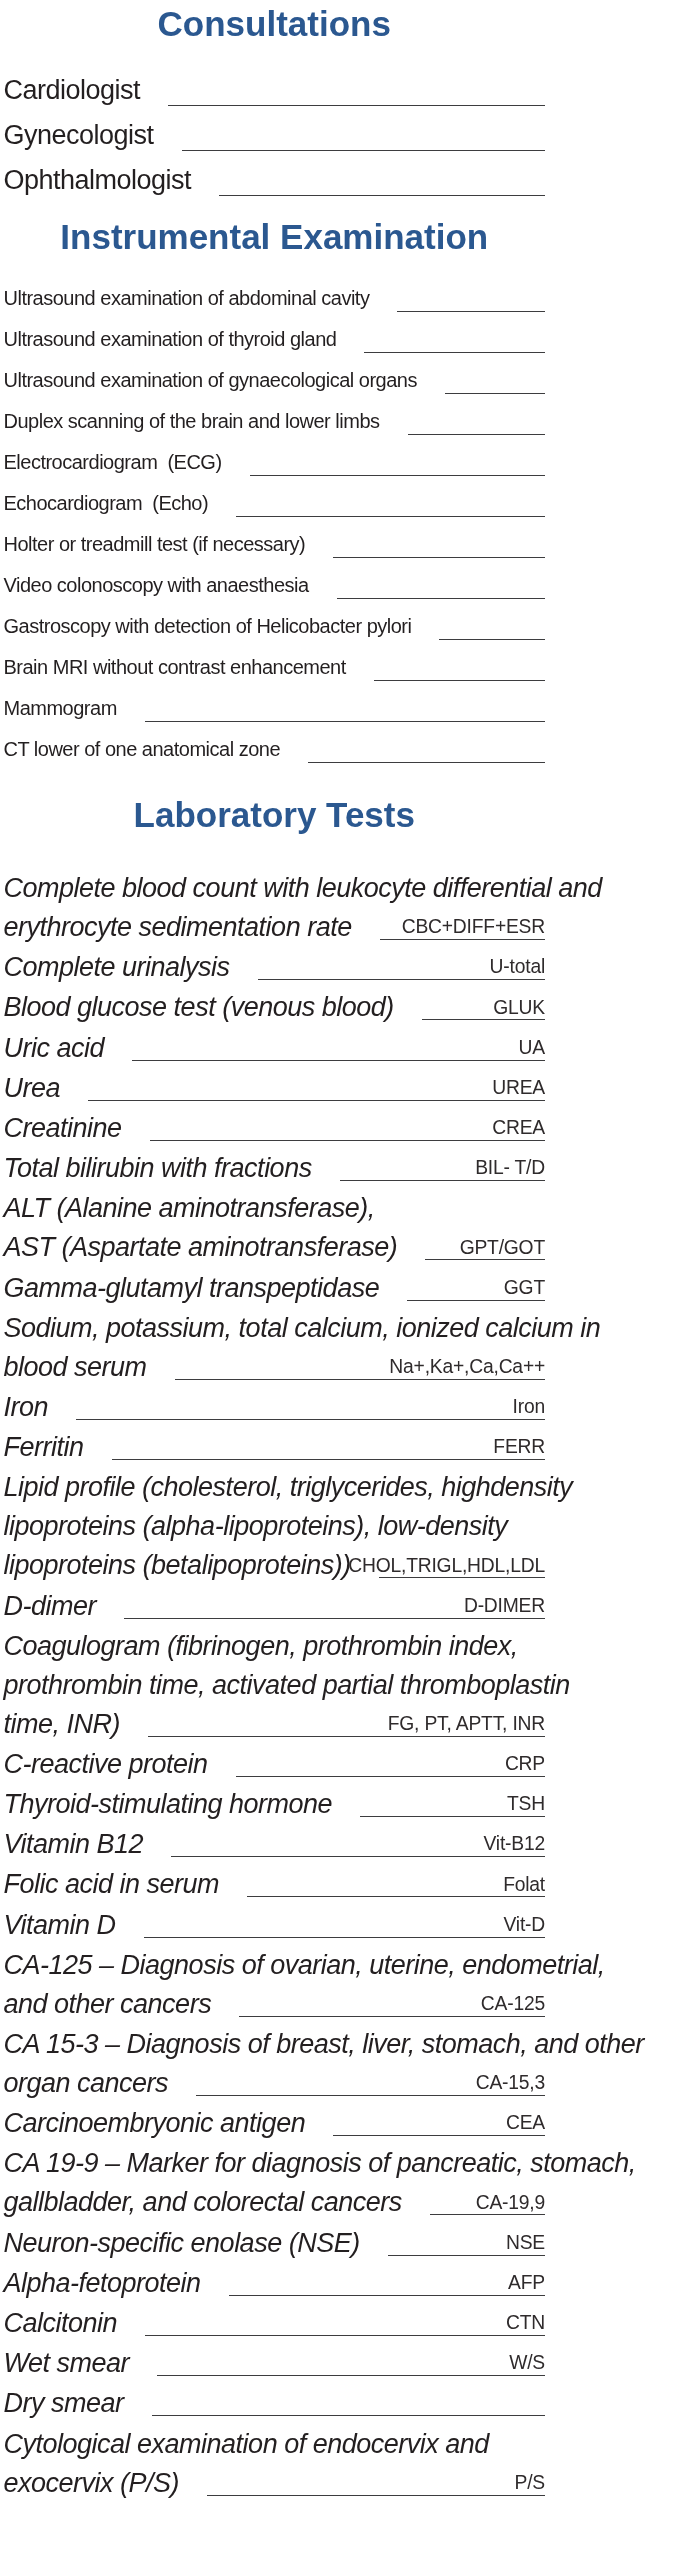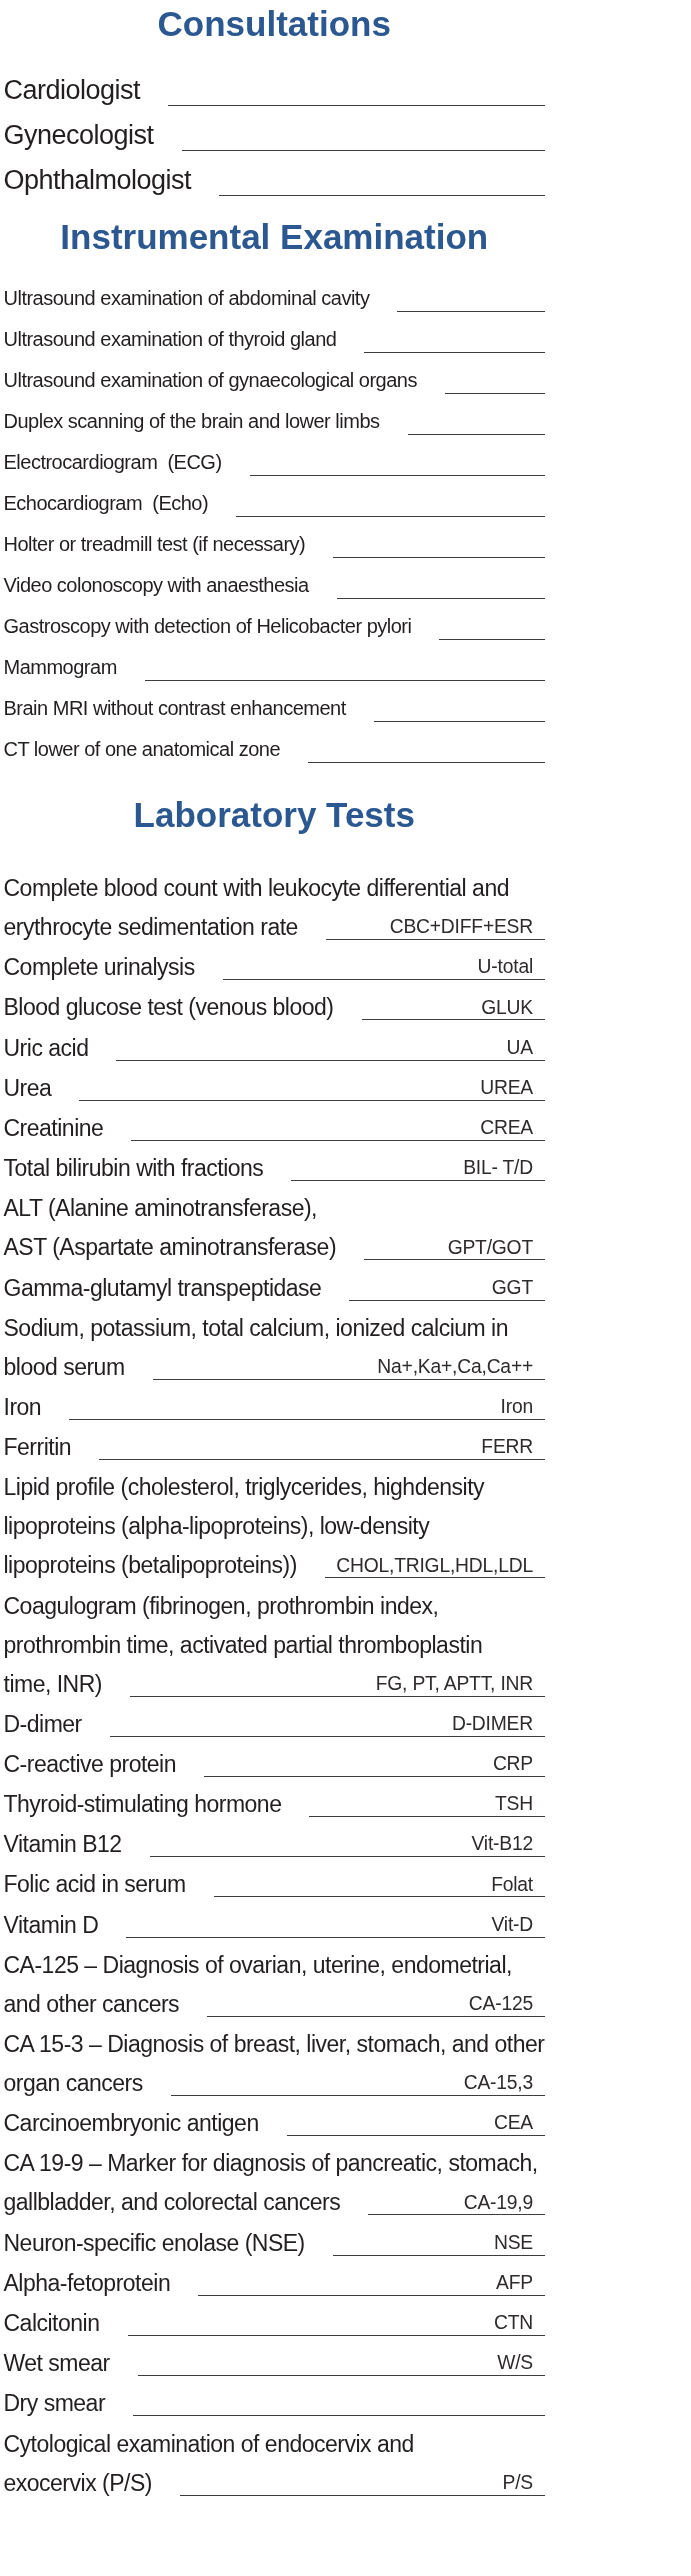--- a/index.html
+++ b/index.html
@@ -14,28 +14,28 @@
     font-size:35px;line-height:37px;margin:0;
   }
   .section-title.s0{margin:1.2px 0 26px 0;}
   .section-title.s1{margin:15px 0 23.4px 0;}
   .section-title.s2{margin:26px 0 36px 0;}
   .textline,.label{white-space:pre;letter-spacing:-0.5px;}
   .row{display:flex;align-items:flex-end;justify-content:center;}
   .rule{position:relative;flex:1;margin-left:28px;min-width:20px;align-self:stretch;}
   .line{position:absolute;left:0;right:0;bottom:7px;height:0;border-bottom:1.8px solid #3d3d3f;}
   .code{
-    position:absolute;right:12px;bottom:10.5px;
+    position:absolute;right:0;bottom:10.5px;
     font-size:19.3px;line-height:1;color:#2f2b2c;letter-spacing:-0.2px;white-space:pre;
   }
   .sec-0 .label,.sec-0 .textline{font-size:27px;}
   .sec-0 .row,.sec-0 .textline{line-height:45px;}
   .sec-1 .label,.sec-1 .textline{font-size:20px;}
   .sec-1 .row,.sec-1 .textline{line-height:41px;}
-  .sec-2 .label,.sec-2 .textline{font-size:23px;}
+  .sec-2 .label,.sec-2 .textline{font-size:27px;font-style:italic;}
   .sec-2 .row,.sec-2 .textline{line-height:39px;}
   .sec-2 .item{margin-bottom:1.2px;}
 </style>
 </head>
 <body>
 
 <main id="doc">
     <h2 class="section-title s0">Consultations</h2>
     <div class="items sec-0">
       <div class="item">
@@ -132,29 +132,29 @@
       <div class="item">
         <div class="row">
           <span class="label">Gastroscopy with detection of Helicobacter pylori</span>
           <span class="rule">
             <span class="line"></span>
           </span>
         </div>
       </div>
       <div class="item">
         <div class="row">
+          <span class="label">Brain MRI without contrast enhancement</span>
+          <span class="rule">
+            <span class="line"></span>
+          </span>
+        </div>
+      </div>
+      <div class="item">
+        <div class="row">
           <span class="label">Mammogram</span>
-          <span class="rule">
-            <span class="line"></span>
-          </span>
-        </div>
-      </div>
-      <div class="item">
-        <div class="row">
-          <span class="label">Brain MRI without contrast enhancement</span>
           <span class="rule">
             <span class="line"></span>
           </span>
         </div>
       </div>
       <div class="item">
         <div class="row">
           <span class="label">CT lower of one anatomical zone</span>
           <span class="rule">
             <span class="line"></span>
@@ -280,36 +280,36 @@
         <div class="textline">lipoproteins (alpha-lipoproteins), low-density</div>
         <div class="row">
           <span class="label">lipoproteins (betalipoproteins))</span>
           <span class="rule">
             <span class="line"></span>
             <span class="code">CHOL,TRIGL,HDL,LDL</span>
           </span>
         </div>
       </div>
       <div class="item">
+        <div class="row">
+          <span class="label">D-dimer</span>
+          <span class="rule">
+            <span class="line"></span>
+            <span class="code">D-DIMER</span>
+          </span>
+        </div>
+      </div>
+      <div class="item">
         <div class="textline">Coagulogram (fibrinogen, prothrombin index,</div>
         <div class="textline">prothrombin time, activated partial thromboplastin</div>
         <div class="row">
           <span class="label">time, INR)</span>
           <span class="rule">
             <span class="line"></span>
             <span class="code">FG, PT, APTT, INR</span>
-          </span>
-        </div>
-      </div>
-      <div class="item">
-        <div class="row">
-          <span class="label">D-dimer</span>
-          <span class="rule">
-            <span class="line"></span>
-            <span class="code">D-DIMER</span>
           </span>
         </div>
       </div>
       <div class="item">
         <div class="row">
           <span class="label">C-reactive protein</span>
           <span class="rule">
             <span class="line"></span>
             <span class="code">CRP</span>
           </span>

